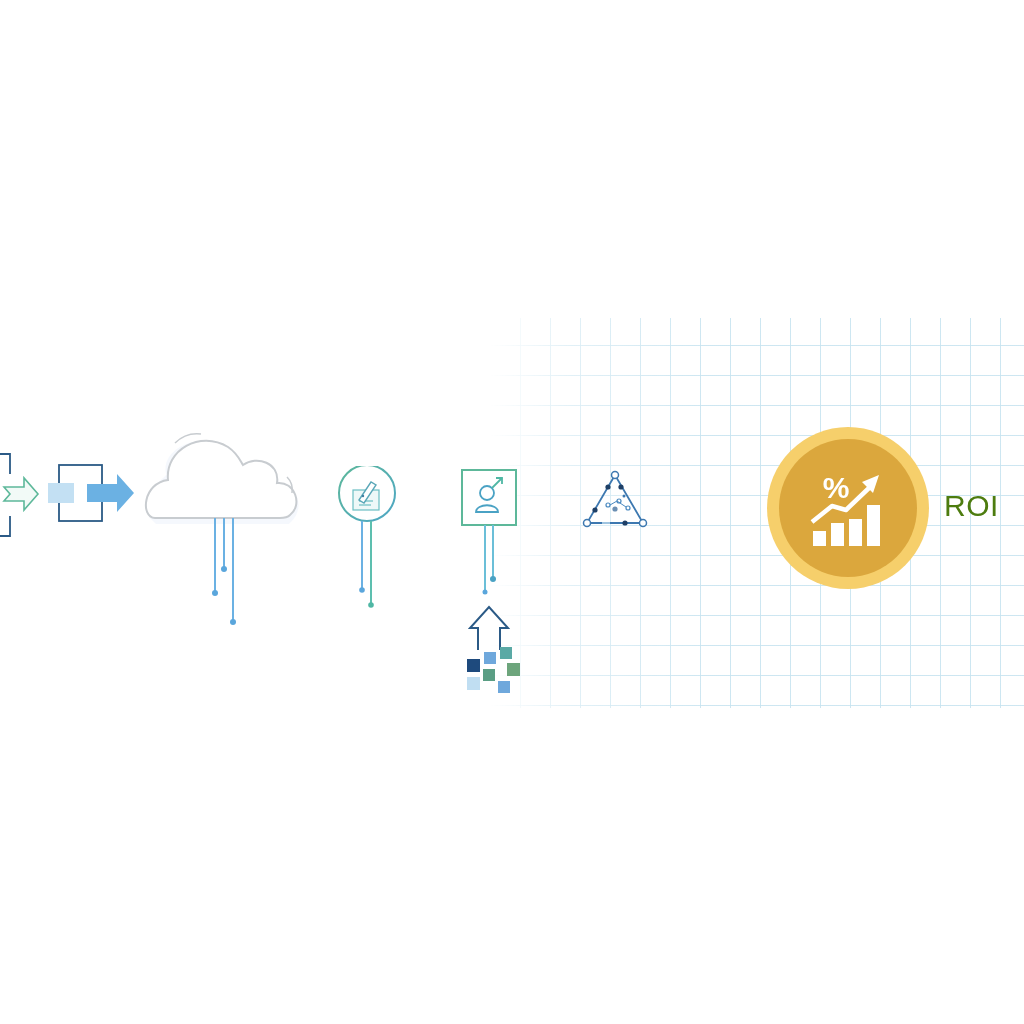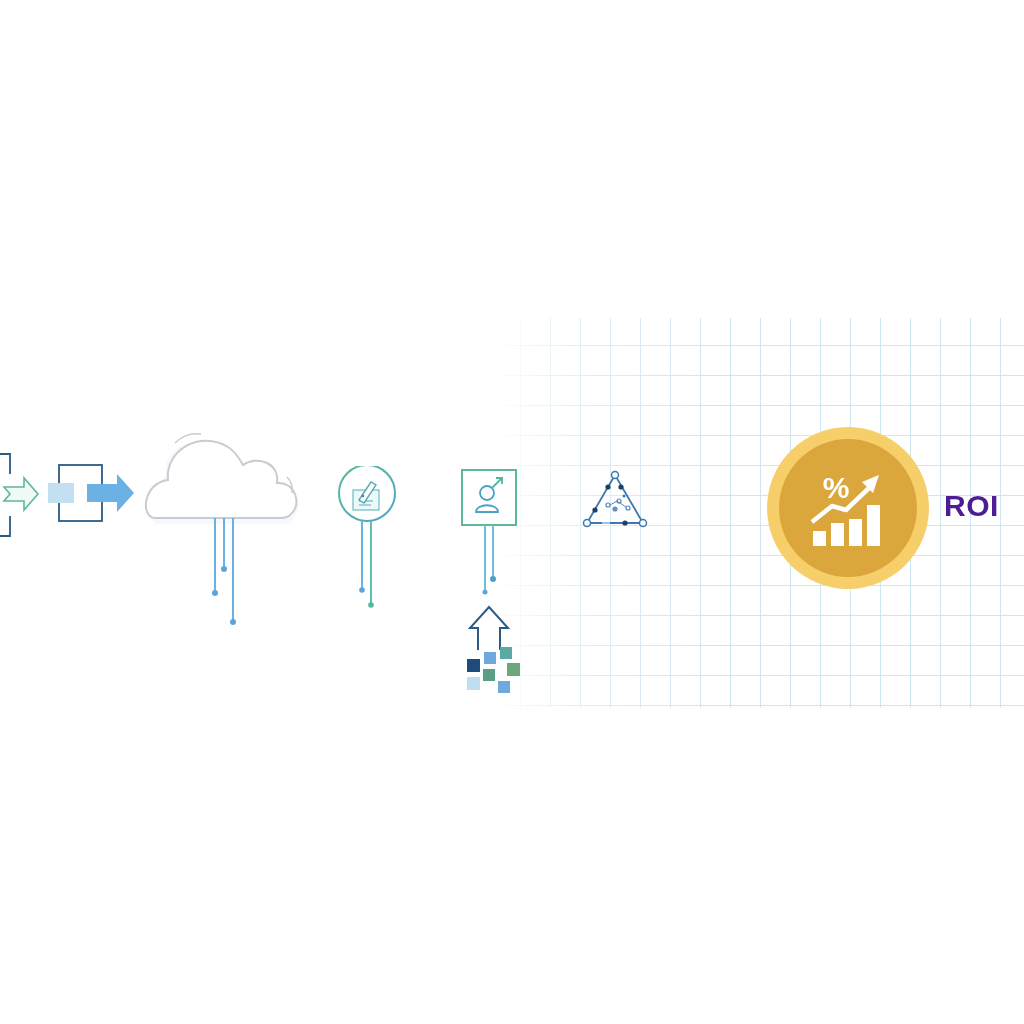--- a/index.html
+++ b/index.html
@@ -7,21 +7,21 @@
   .canvas{position:absolute;left:0;top:0;width:1024px;height:1024px;}
   .grid{position:absolute;left:490px;top:318px;width:534px;height:390px;
     background-image:
       linear-gradient(to right, rgba(200,228,240,0.9) 1.5px, transparent 1.5px),
       linear-gradient(to bottom, rgba(200,228,240,0.9) 1.5px, transparent 1.5px);
     background-size:30px 30px;
     background-position:0px 27px;
     -webkit-mask-image:linear-gradient(to right, rgba(0,0,0,0) 0%, rgba(0,0,0,0.6) 15%, #000 40%);
     mask-image:linear-gradient(to right, rgba(0,0,0,0) 0%, rgba(0,0,0,0.6) 15%, #000 40%);
   }
-  .roi-label{position:absolute;left:944px;top:489px;font-size:30px;font-weight:bold;color:#4c1d95;letter-spacing:0.5px;}
+  .roi-label{position:absolute;left:944px;top:489px;font-size:30px;font-weight:normal;color:#4d7c0f;letter-spacing:0.5px;}
   .node{position:absolute;}
 </style>
 </head>
 <body>
 
 <div class="canvas">
 
   <div class="grid"></div>
 
   <svg class="node" style="left:0;top:450px" width="45" height="90" viewBox="0 0 45 90">

